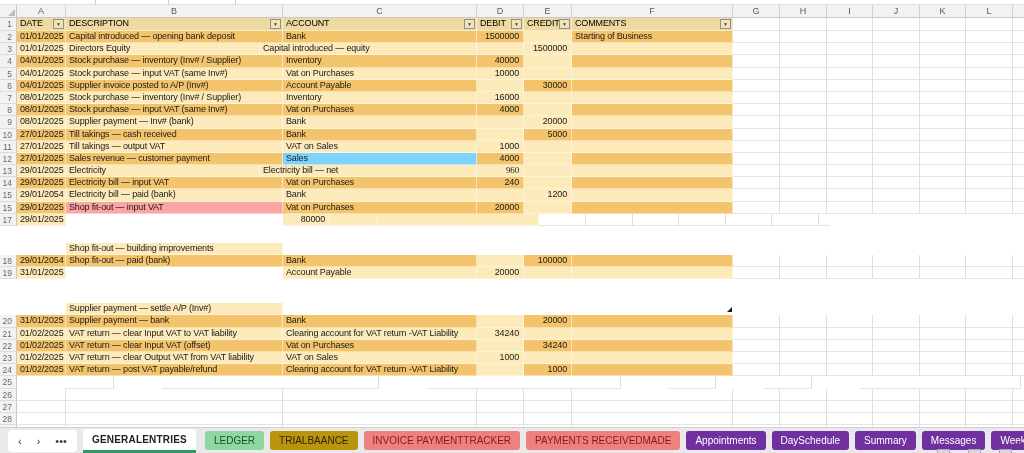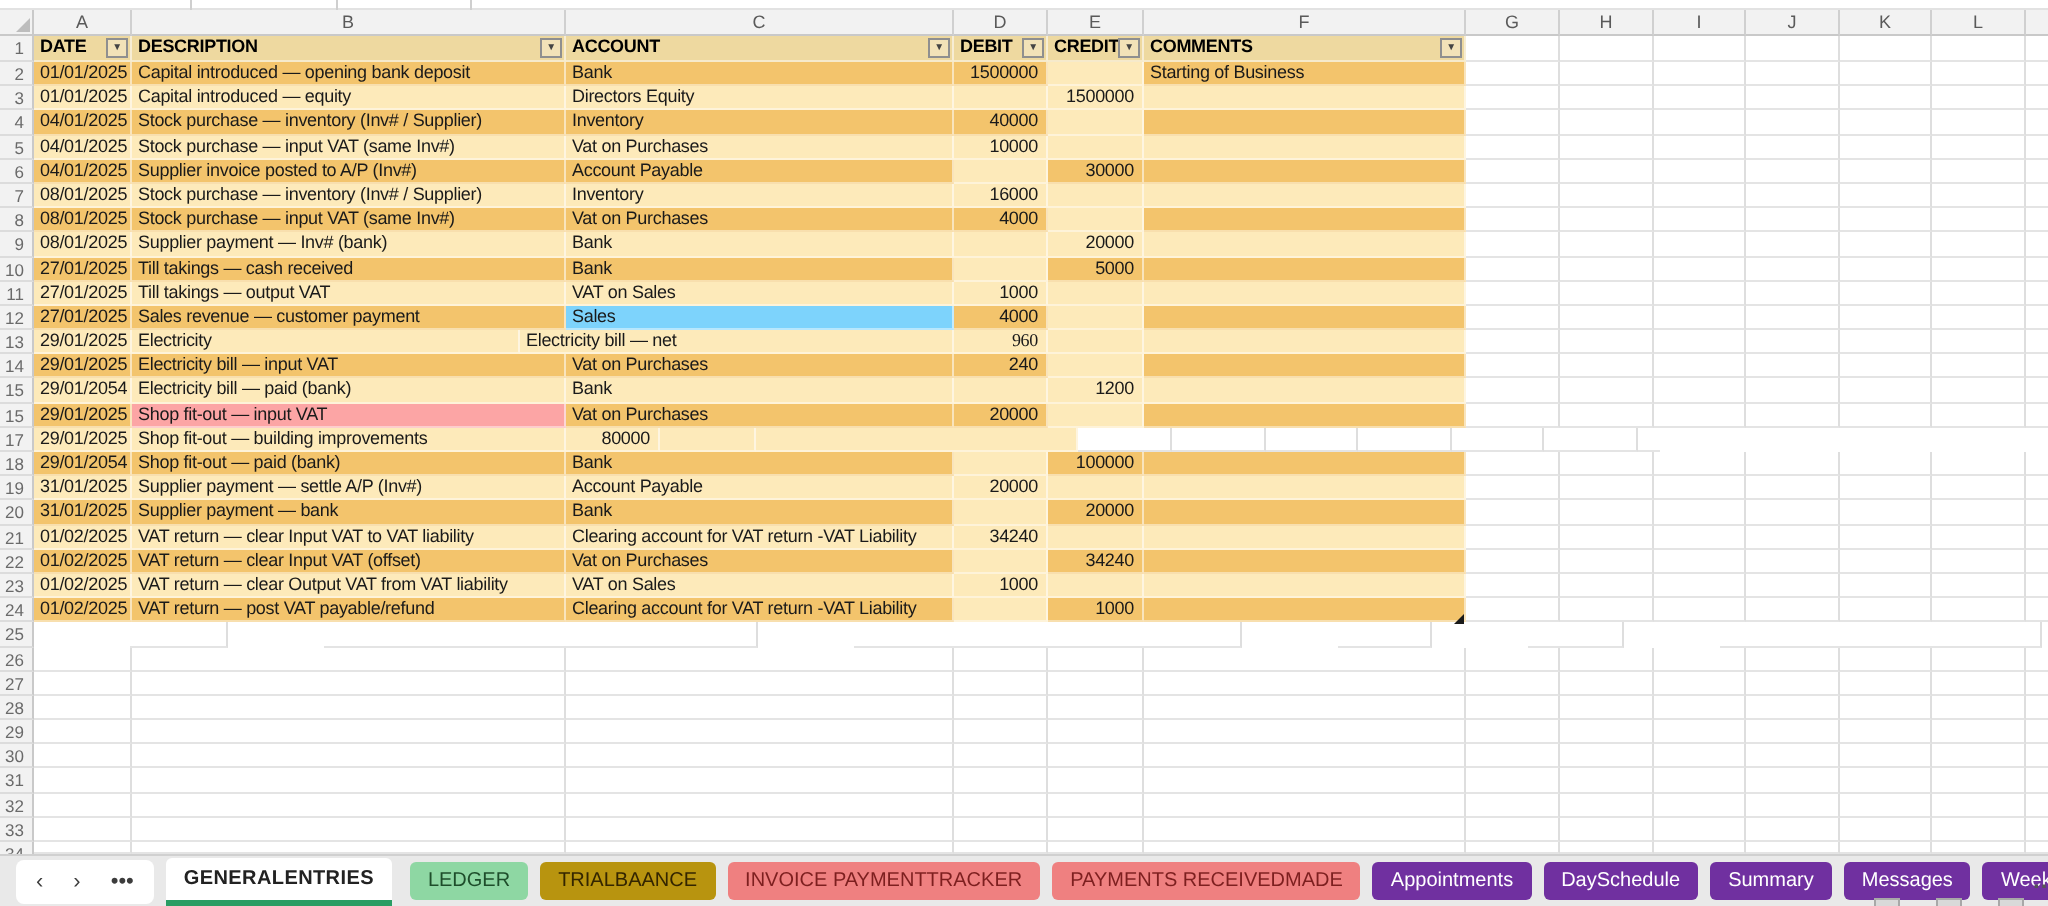--- a/index.html
+++ b/index.html
@@ -21,21 +21,21 @@
   
   .grid { position:relative; }
   .g-row { display:flex; }
   .gut { background:#f2f2f2; border-right:1px solid #c9c9c9; border-bottom:1px solid #dcdcdc;
       font-size:8.5px; color:#6a6a6a; text-align:right; padding-right:4px; overflow:hidden; }
   .cell { font-size:9px; letter-spacing:-0.15px; line-height:11.5px; color:#1a1a1a;
       padding:0 3px; white-space:nowrap; overflow:hidden;
       border-right:1px solid #dedede; border-bottom:1px solid #e4e4e4; background:#fff; }
   .cell.tint { border-right:1px solid rgba(255,255,255,0.55); border-bottom:1px solid rgba(255,255,255,0.45); }
   .cell.num { text-align:right; padding-right:4px; }
-  .cell.hdr { font-weight:bold; font-size:9px; color:#000; position:relative; padding-right:22px; }
+  .cell.hdr { font-weight:normal; font-size:9px; color:#000; position:relative; padding-right:22px; }
   .filt { position:absolute; top:1px; right:1px; width:11px; height:10px; border:1px solid #8f8f8f;
       background:rgba(255,255,255,0.25); color:#444; font-size:5px; line-height:8px; text-align:center; }
   .range-corner { position:absolute; width:0; height:0;
       border-left:5px solid transparent; border-bottom:5px solid #1a1a1a; }
 
   
   .tabbar { position:absolute; left:0; bottom:0; width:1024px; height:26px; background:#e9e9e9;
       border-top:1px solid #d0d0d0; display:flex; align-items:center; padding-left:8px; overflow:hidden; }
   .navgroup { display:flex; align-items:center; gap:15px; background:#fff; border-radius:4px;
       height:22px; padding:0 10px; margin-right:6px; }
@@ -106,22 +106,22 @@
         <div class="cell" style="width: 47px; flex: 0 0 auto; height: 12.2px;"></div>
         <div class="cell" style="width: 46px; flex: 0 0 auto; height: 12.2px;"></div>
         <div class="cell" style="width: 47px; flex: 0 0 auto; height: 12.2px;"></div>
         <div class="cell" style="width: 46px; flex: 0 0 auto; height: 12.2px;"></div>
         <div class="cell" style="width: 47px; flex: 0 0 auto; height: 12.2px;"></div>
         <div class="cell" style="width: 11px; flex: 0 0 auto; height: 12.2px; border-right: none;"></div>
       </div>
       <div class="g-row">
         <div class="gut" style="width: 17px; flex: 0 0 auto; height: 12.2px; line-height: 12.2px;">3</div>
         <div class="cell tint" style="width: 49px; flex: 0 0 auto; height: 12.2px; background: rgb(253, 234, 186);">01/01/2025</div>
+        <div class="cell tint" style="width: 194px; flex: 0 0 auto; height: 12.2px; background: rgb(253, 234, 186);">Directors Equity</div>
         <div class="cell tint" style="width: 217px; flex: 0 0 auto; height: 12.2px; background: rgb(253, 234, 186);">Capital introduced — equity</div>
-        <div class="cell tint" style="width: 194px; flex: 0 0 auto; height: 12.2px; background: rgb(253, 234, 186);">Directors Equity</div>
         <div class="cell tint num" style="width: 47px; flex: 0 0 auto; height: 12.2px; background: rgb(253, 234, 186);"></div>
         <div class="cell tint num" style="width: 48px; flex: 0 0 auto; height: 12.2px; background: rgb(253, 234, 186);">1500000</div>
         <div class="cell tint" style="width: 161px; flex: 0 0 auto; height: 12.2px; background: rgb(253, 234, 186);"></div>
         <div class="cell" style="width: 47px; flex: 0 0 auto; height: 12.2px;"></div>
         <div class="cell" style="width: 47px; flex: 0 0 auto; height: 12.2px;"></div>
         <div class="cell" style="width: 46px; flex: 0 0 auto; height: 12.2px;"></div>
         <div class="cell" style="width: 47px; flex: 0 0 auto; height: 12.2px;"></div>
         <div class="cell" style="width: 46px; flex: 0 0 auto; height: 12.2px;"></div>
         <div class="cell" style="width: 47px; flex: 0 0 auto; height: 12.2px;"></div>
         <div class="cell" style="width: 11px; flex: 0 0 auto; height: 12.2px; border-right: none;"></div>
@@ -330,21 +330,21 @@
         <div class="cell" style="width: 47px; flex: 0 0 auto; height: 12.2px;"></div>
         <div class="cell" style="width: 46px; flex: 0 0 auto; height: 12.2px;"></div>
         <div class="cell" style="width: 47px; flex: 0 0 auto; height: 12.2px;"></div>
         <div class="cell" style="width: 46px; flex: 0 0 auto; height: 12.2px;"></div>
         <div class="cell" style="width: 47px; flex: 0 0 auto; height: 12.2px;"></div>
         <div class="cell" style="width: 11px; flex: 0 0 auto; height: 12.2px; border-right: none;"></div>
       </div>
       <div class="g-row">
         <div class="gut" style="width: 17px; flex: 0 0 auto; height: 12.2px; line-height: 12.2px;">17</div>
         <div class="cell tint" style="width: 49px; flex: 0 0 auto; height: 12.2px; background: rgb(253, 234, 186);">29/01/2025</div>
-        <div class="cell tint" style="width: 217px; flex: 0 0 auto; height: 12.2px; background: rgb(253, 234, 186);">Shop fit-out — building improvements</div>
+        <div class="cell tint" style="width: 217px; flex: 0 0 auto; height: 12.2px; background: rgb(253, 234, 186); margin-top: 29px;">Shop fit-out — building improvements</div>
         <div class="cell tint num" style="width: 47px; flex: 0 0 auto; height: 12.2px; background: rgb(253, 234, 186);">80000</div>
         <div class="cell tint num" style="width: 48px; flex: 0 0 auto; height: 12.2px; background: rgb(253, 234, 186);"></div>
         <div class="cell tint" style="width: 161px; flex: 0 0 auto; height: 12.2px; background: rgb(253, 234, 186);"></div>
         <div class="cell" style="width: 47px; flex: 0 0 auto; height: 12.2px;"></div>
         <div class="cell" style="width: 47px; flex: 0 0 auto; height: 12.2px;"></div>
         <div class="cell" style="width: 46px; flex: 0 0 auto; height: 12.2px;"></div>
         <div class="cell" style="width: 47px; flex: 0 0 auto; height: 12.2px;"></div>
         <div class="cell" style="width: 46px; flex: 0 0 auto; height: 12.2px;"></div>
         <div class="cell" style="width: 47px; flex: 0 0 auto; height: 12.2px;"></div>
         <div class="cell" style="width: 11px; flex: 0 0 auto; height: 12.2px; border-right: none;"></div>
@@ -361,21 +361,21 @@
         <div class="cell" style="width: 47px; flex: 0 0 auto; height: 12.2px;"></div>
         <div class="cell" style="width: 46px; flex: 0 0 auto; height: 12.2px;"></div>
         <div class="cell" style="width: 47px; flex: 0 0 auto; height: 12.2px;"></div>
         <div class="cell" style="width: 46px; flex: 0 0 auto; height: 12.2px;"></div>
         <div class="cell" style="width: 47px; flex: 0 0 auto; height: 12.2px;"></div>
         <div class="cell" style="width: 11px; flex: 0 0 auto; height: 12.2px; border-right: none;"></div>
       </div>
       <div class="g-row">
         <div class="gut" style="width: 17px; flex: 0 0 auto; height: 12.2px; line-height: 12.2px;">19</div>
         <div class="cell tint" style="width: 49px; flex: 0 0 auto; height: 12.2px; background: rgb(253, 234, 186);">31/01/2025</div>
-        <div class="cell tint" style="width: 217px; flex: 0 0 auto; height: 12.2px; background: rgb(253, 234, 186);">Supplier payment — settle A/P (Inv#)</div>
+        <div class="cell tint" style="width: 217px; flex: 0 0 auto; height: 12.2px; background: rgb(253, 234, 186); margin-top: 36px;">Supplier payment — settle A/P (Inv#)</div>
         <div class="cell tint" style="width: 194px; flex: 0 0 auto; height: 12.2px; background: rgb(253, 234, 186);">Account Payable</div>
         <div class="cell tint num" style="width: 47px; flex: 0 0 auto; height: 12.2px; background: rgb(253, 234, 186);">20000</div>
         <div class="cell tint num" style="width: 48px; flex: 0 0 auto; height: 12.2px; background: rgb(253, 234, 186);"></div>
         <div class="cell tint" style="width: 161px; flex: 0 0 auto; height: 12.2px; background: rgb(253, 234, 186);"></div>
         <div class="cell" style="width: 47px; flex: 0 0 auto; height: 12.2px;"></div>
         <div class="cell" style="width: 47px; flex: 0 0 auto; height: 12.2px;"></div>
         <div class="cell" style="width: 46px; flex: 0 0 auto; height: 12.2px;"></div>
         <div class="cell" style="width: 47px; flex: 0 0 auto; height: 12.2px;"></div>
         <div class="cell" style="width: 46px; flex: 0 0 auto; height: 12.2px;"></div>
         <div class="cell" style="width: 47px; flex: 0 0 auto; height: 12.2px;"></div>

